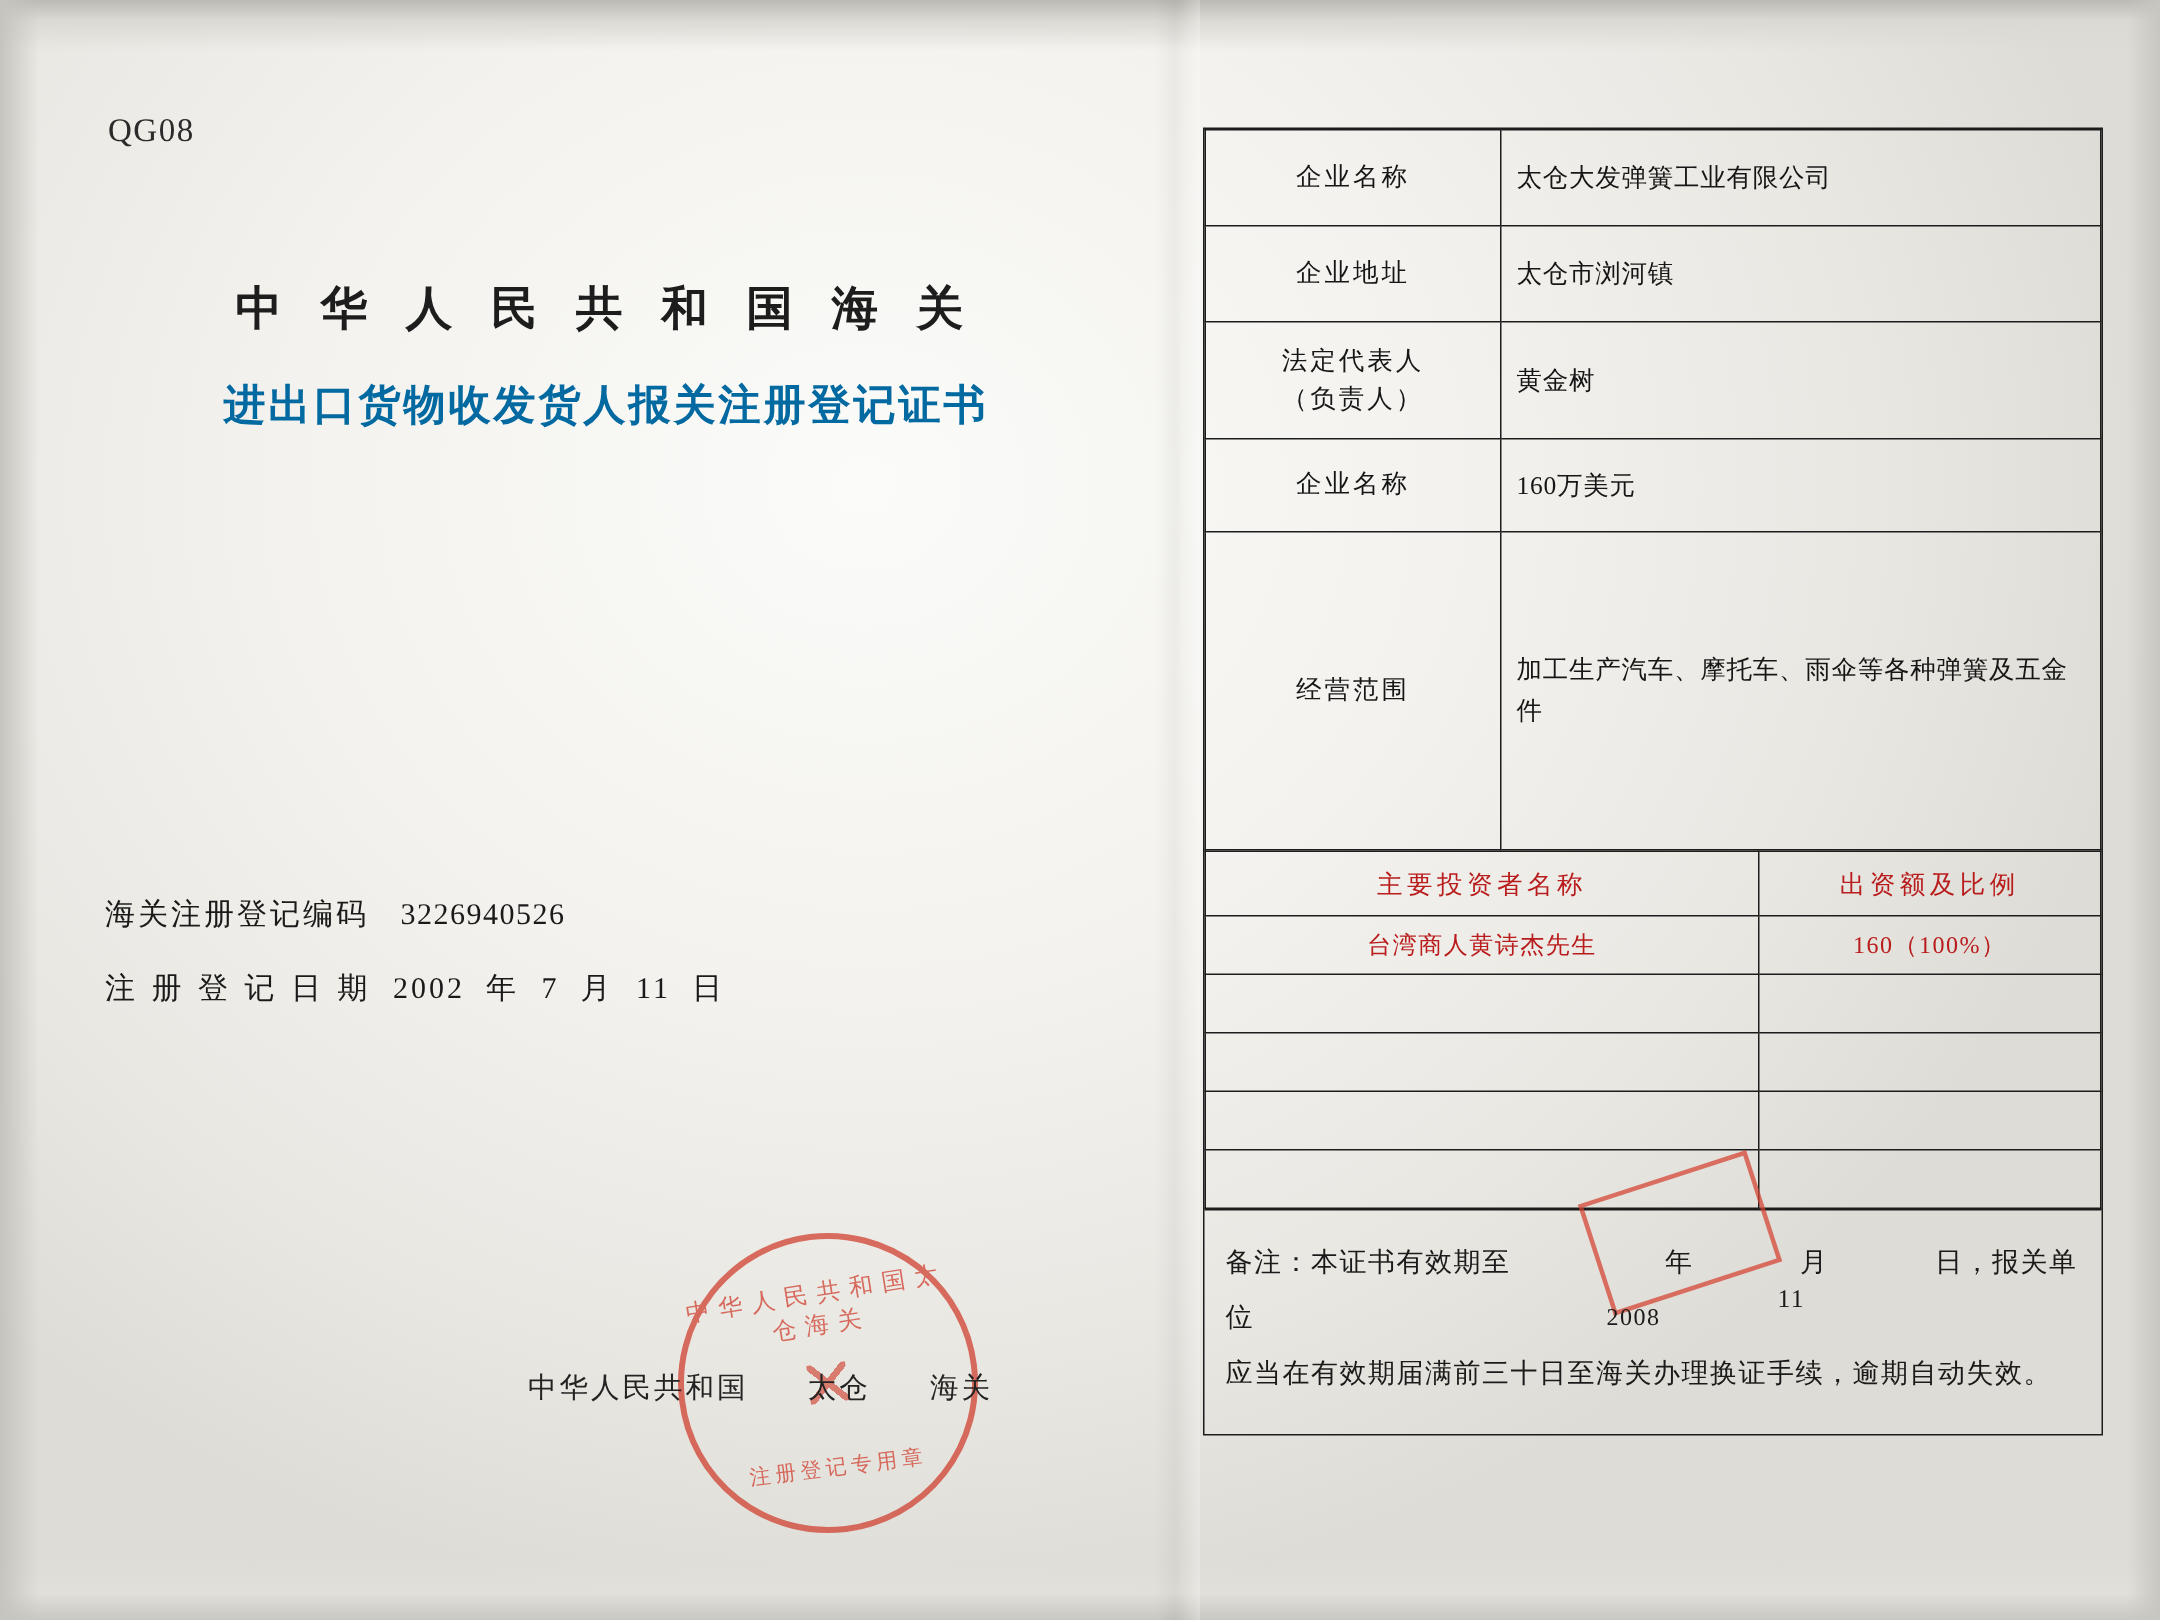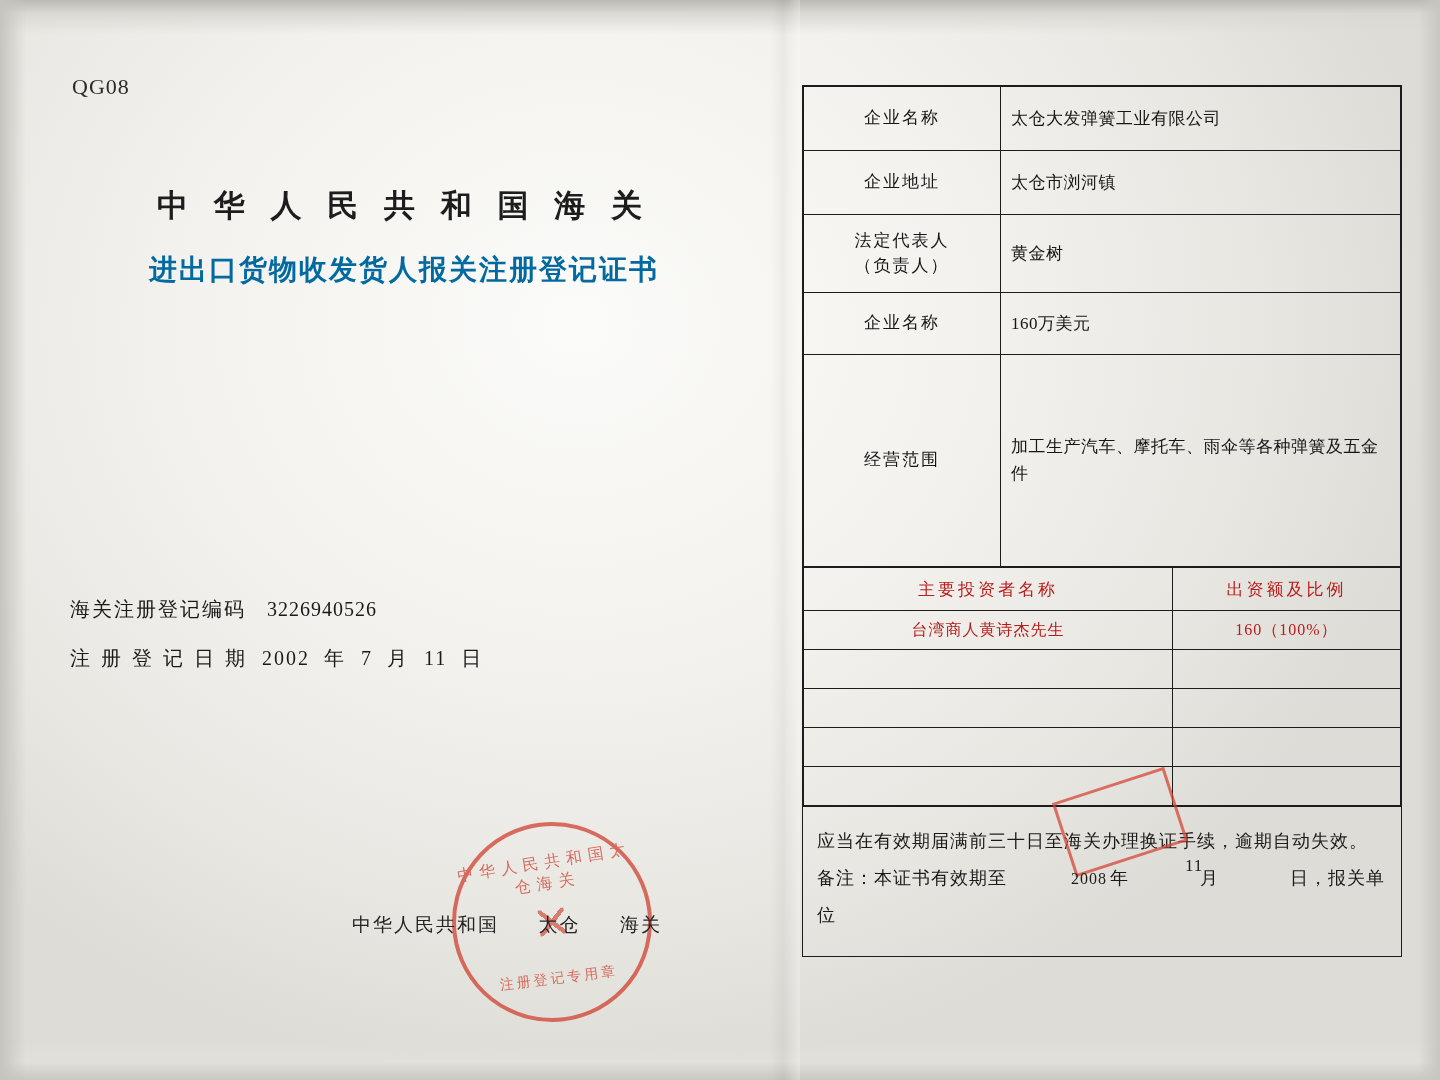--- a/index.html
+++ b/index.html
@@ -393,27 +393,27 @@
       </tr>
       <tr>
         <td class="c1"></td>
         <td></td>
       </tr>
     </tbody>
       </table>
 
     <div class="remark-cell" style="border-top:1.2px solid #1c1c1c;">
       <div class="seal-small"></div>
-      <div>应当在有效期届满前三十日至海关办理换证手续，逾期自动失效。</div>
       <div>
         <span>备注：本证书有效期至</span>
         <span class="remark-inline-gap"></span>
         <span>年</span>
         <span class="remark-inline-gap2"></span>
         <span>月</span>
         <span class="remark-inline-gap2"></span>
         <span>日，报关单位</span>
       </div>
+      <div>应当在有效期届满前三十日至海关办理换证手续，逾期自动失效。</div>
       <div class="seal-num">2008</div>
       <div class="stamp-day">11</div>
     </div>
   </div>
 </div>
 
 </body></html>

